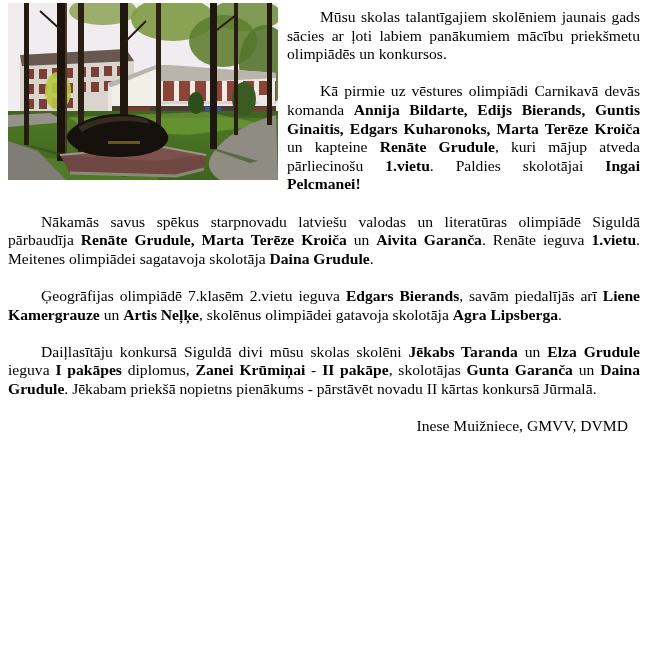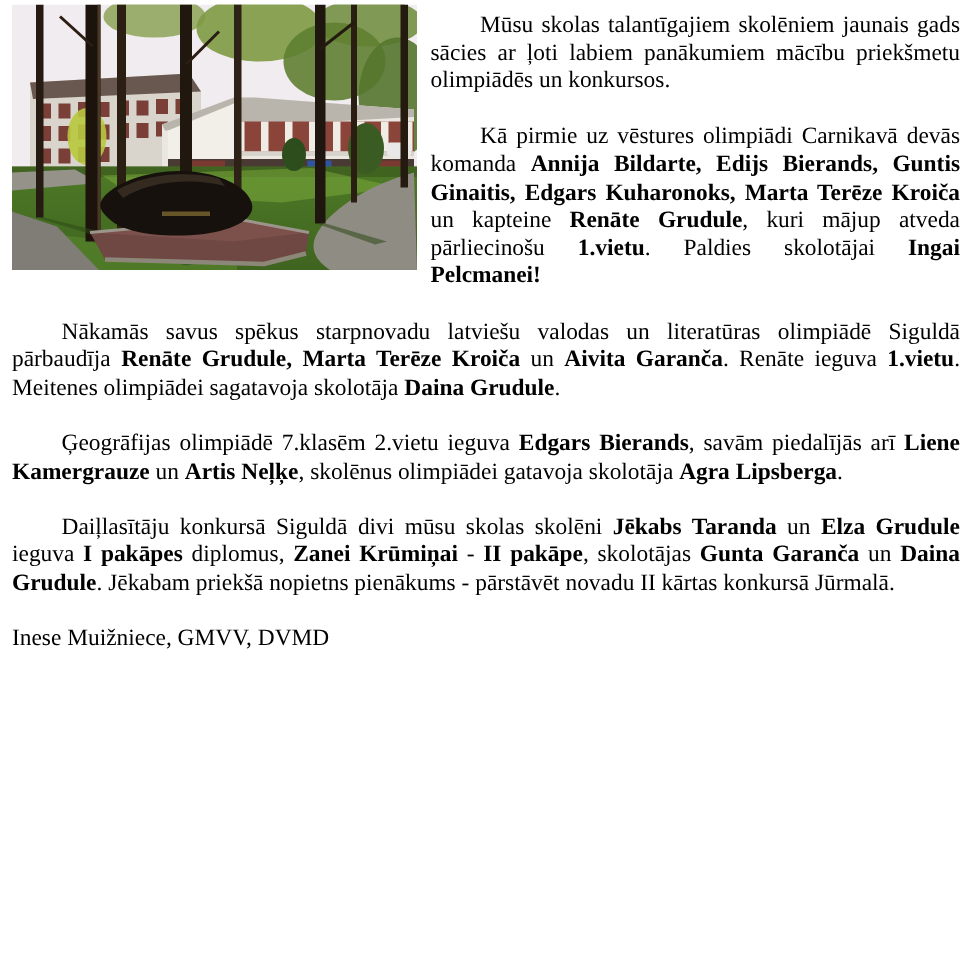--- a/index.html
+++ b/index.html
@@ -23,21 +23,21 @@
   }
   .photo svg { display: block; width: 100%; height: 100%; }
   #article p {
     text-indent: 33px;
     margin: 0 0 18.6px 0;
   }
   #article p.first { margin-top: 5px; }
   #article b { font-weight: bold; margin-top: 20px; }
   .signature {
     clear: none;
-    text-align: left;
+    text-align: right;
     margin: 0 12px 0 0;
     font-size: 15.6px;
     line-height: 18.6px;
   }
 </style>
 </head>
 <body>
 
 <div class="page">
 

